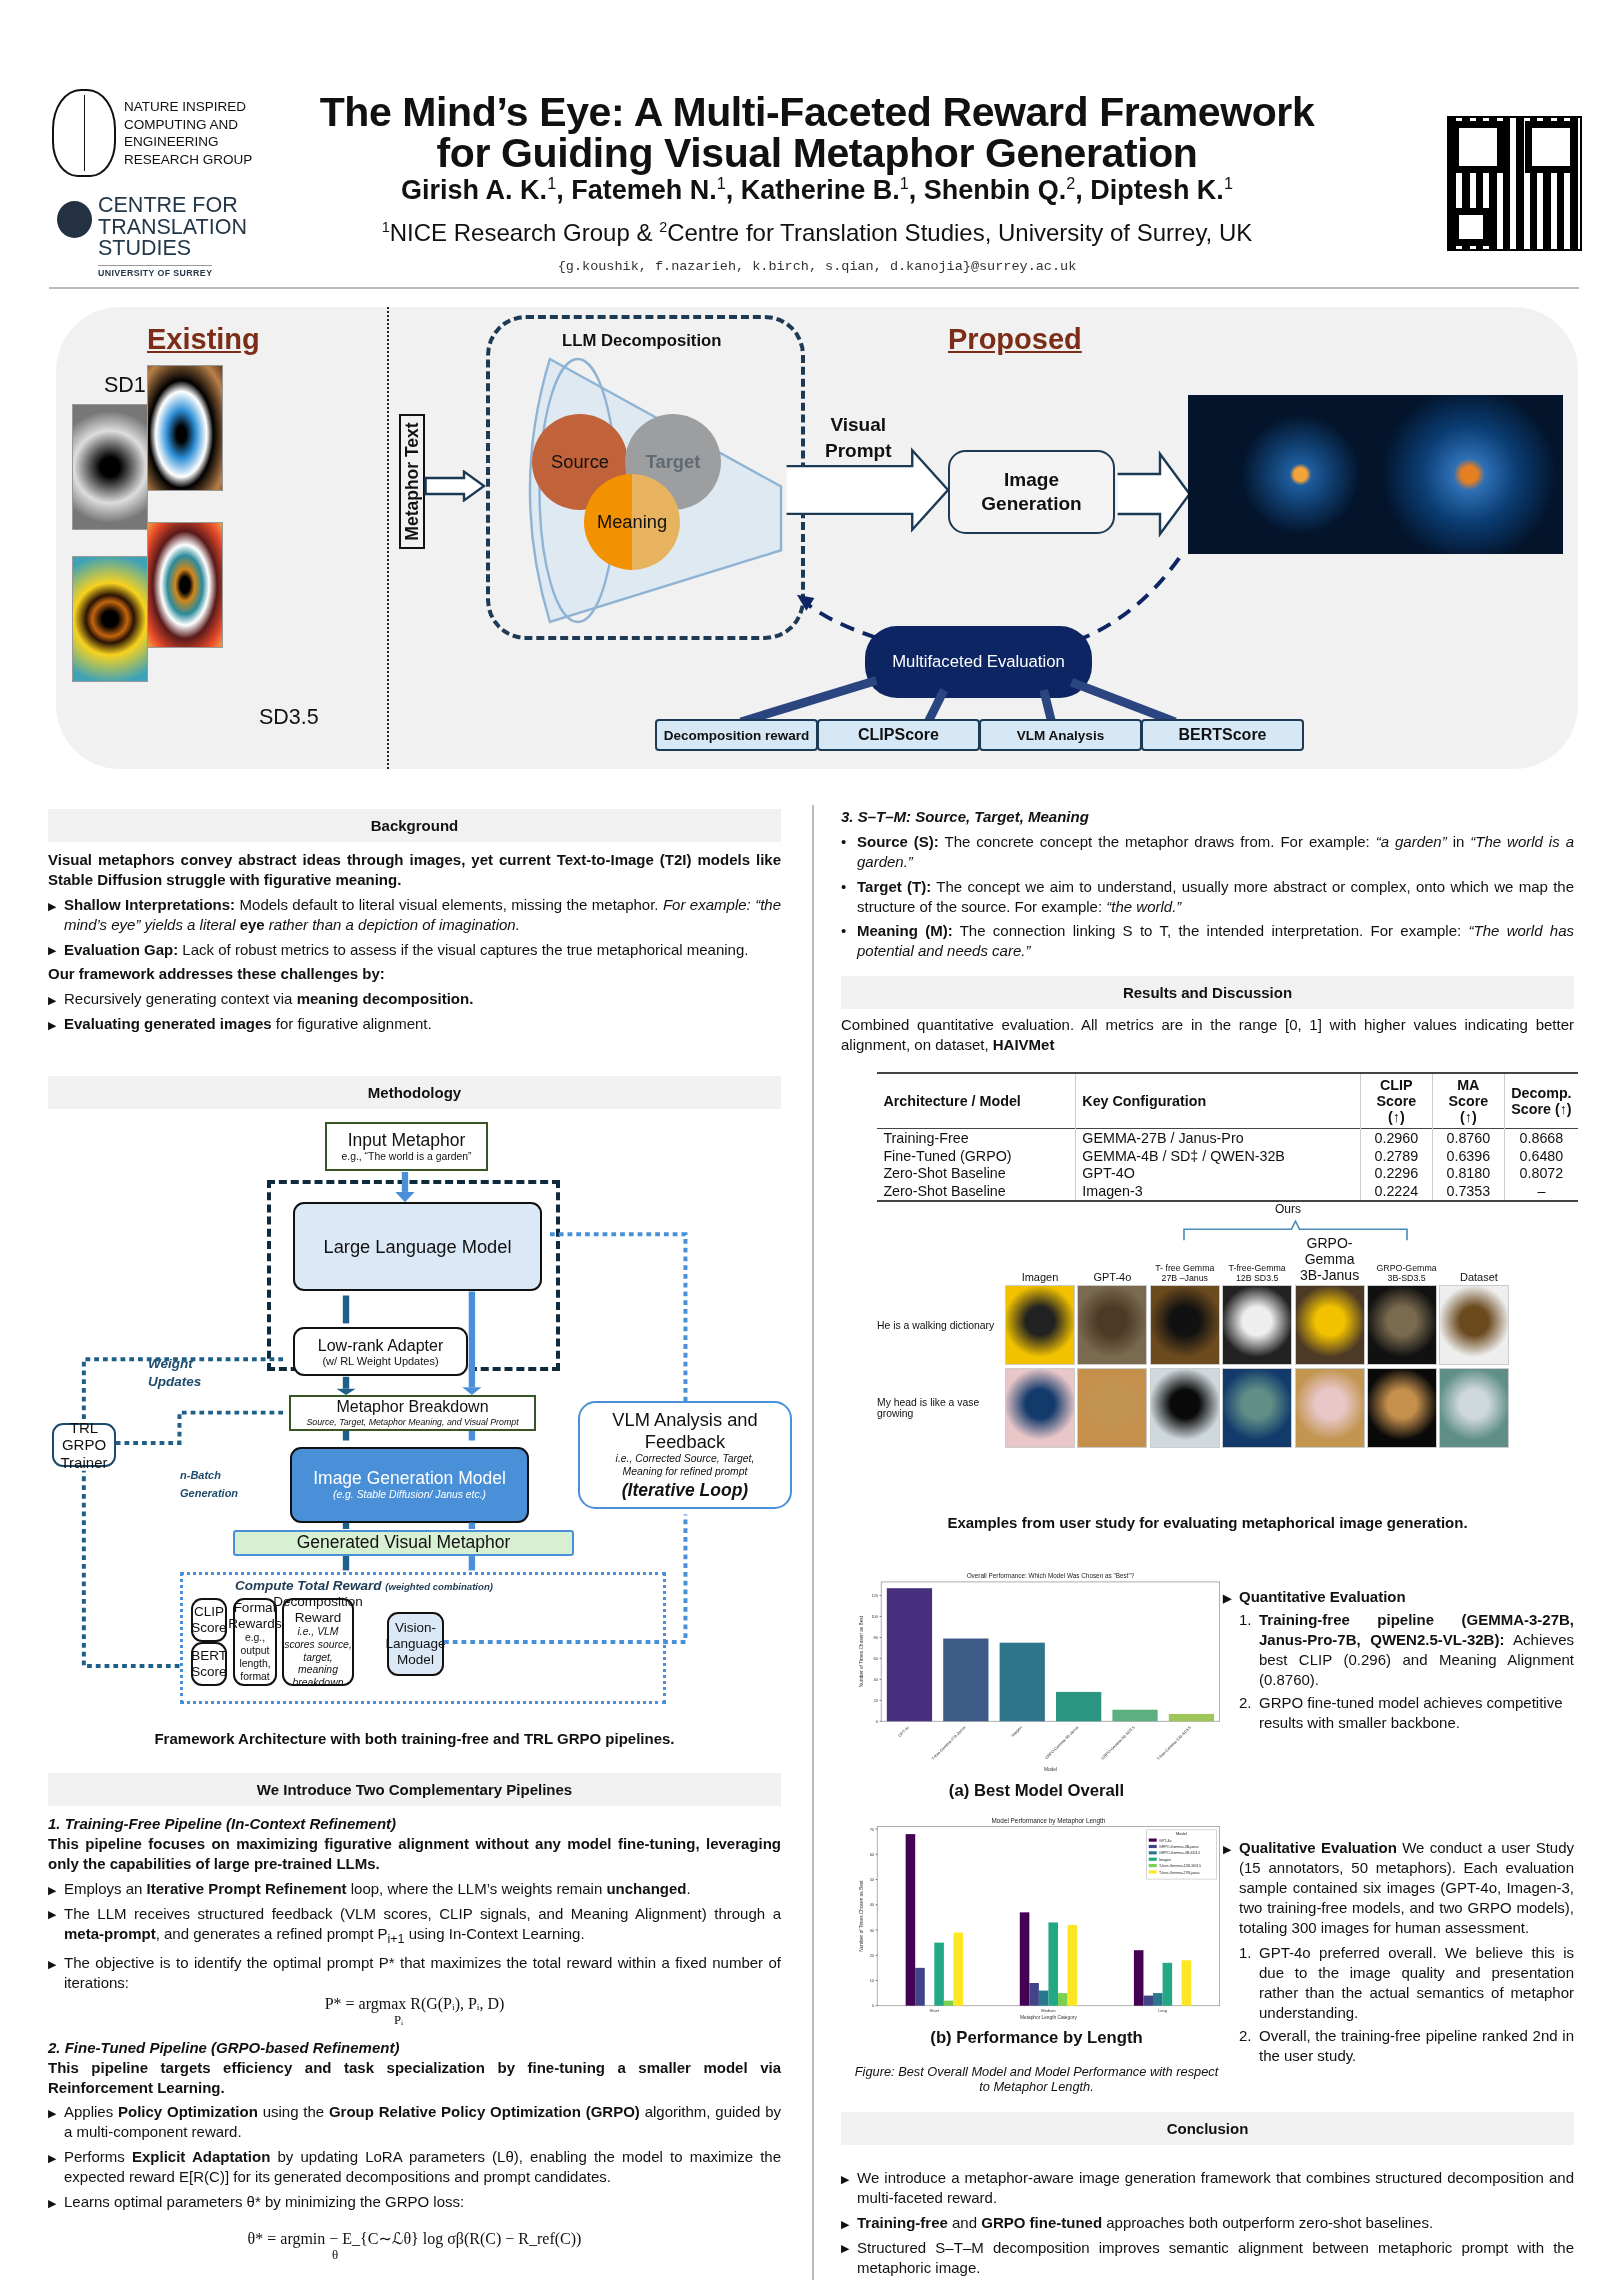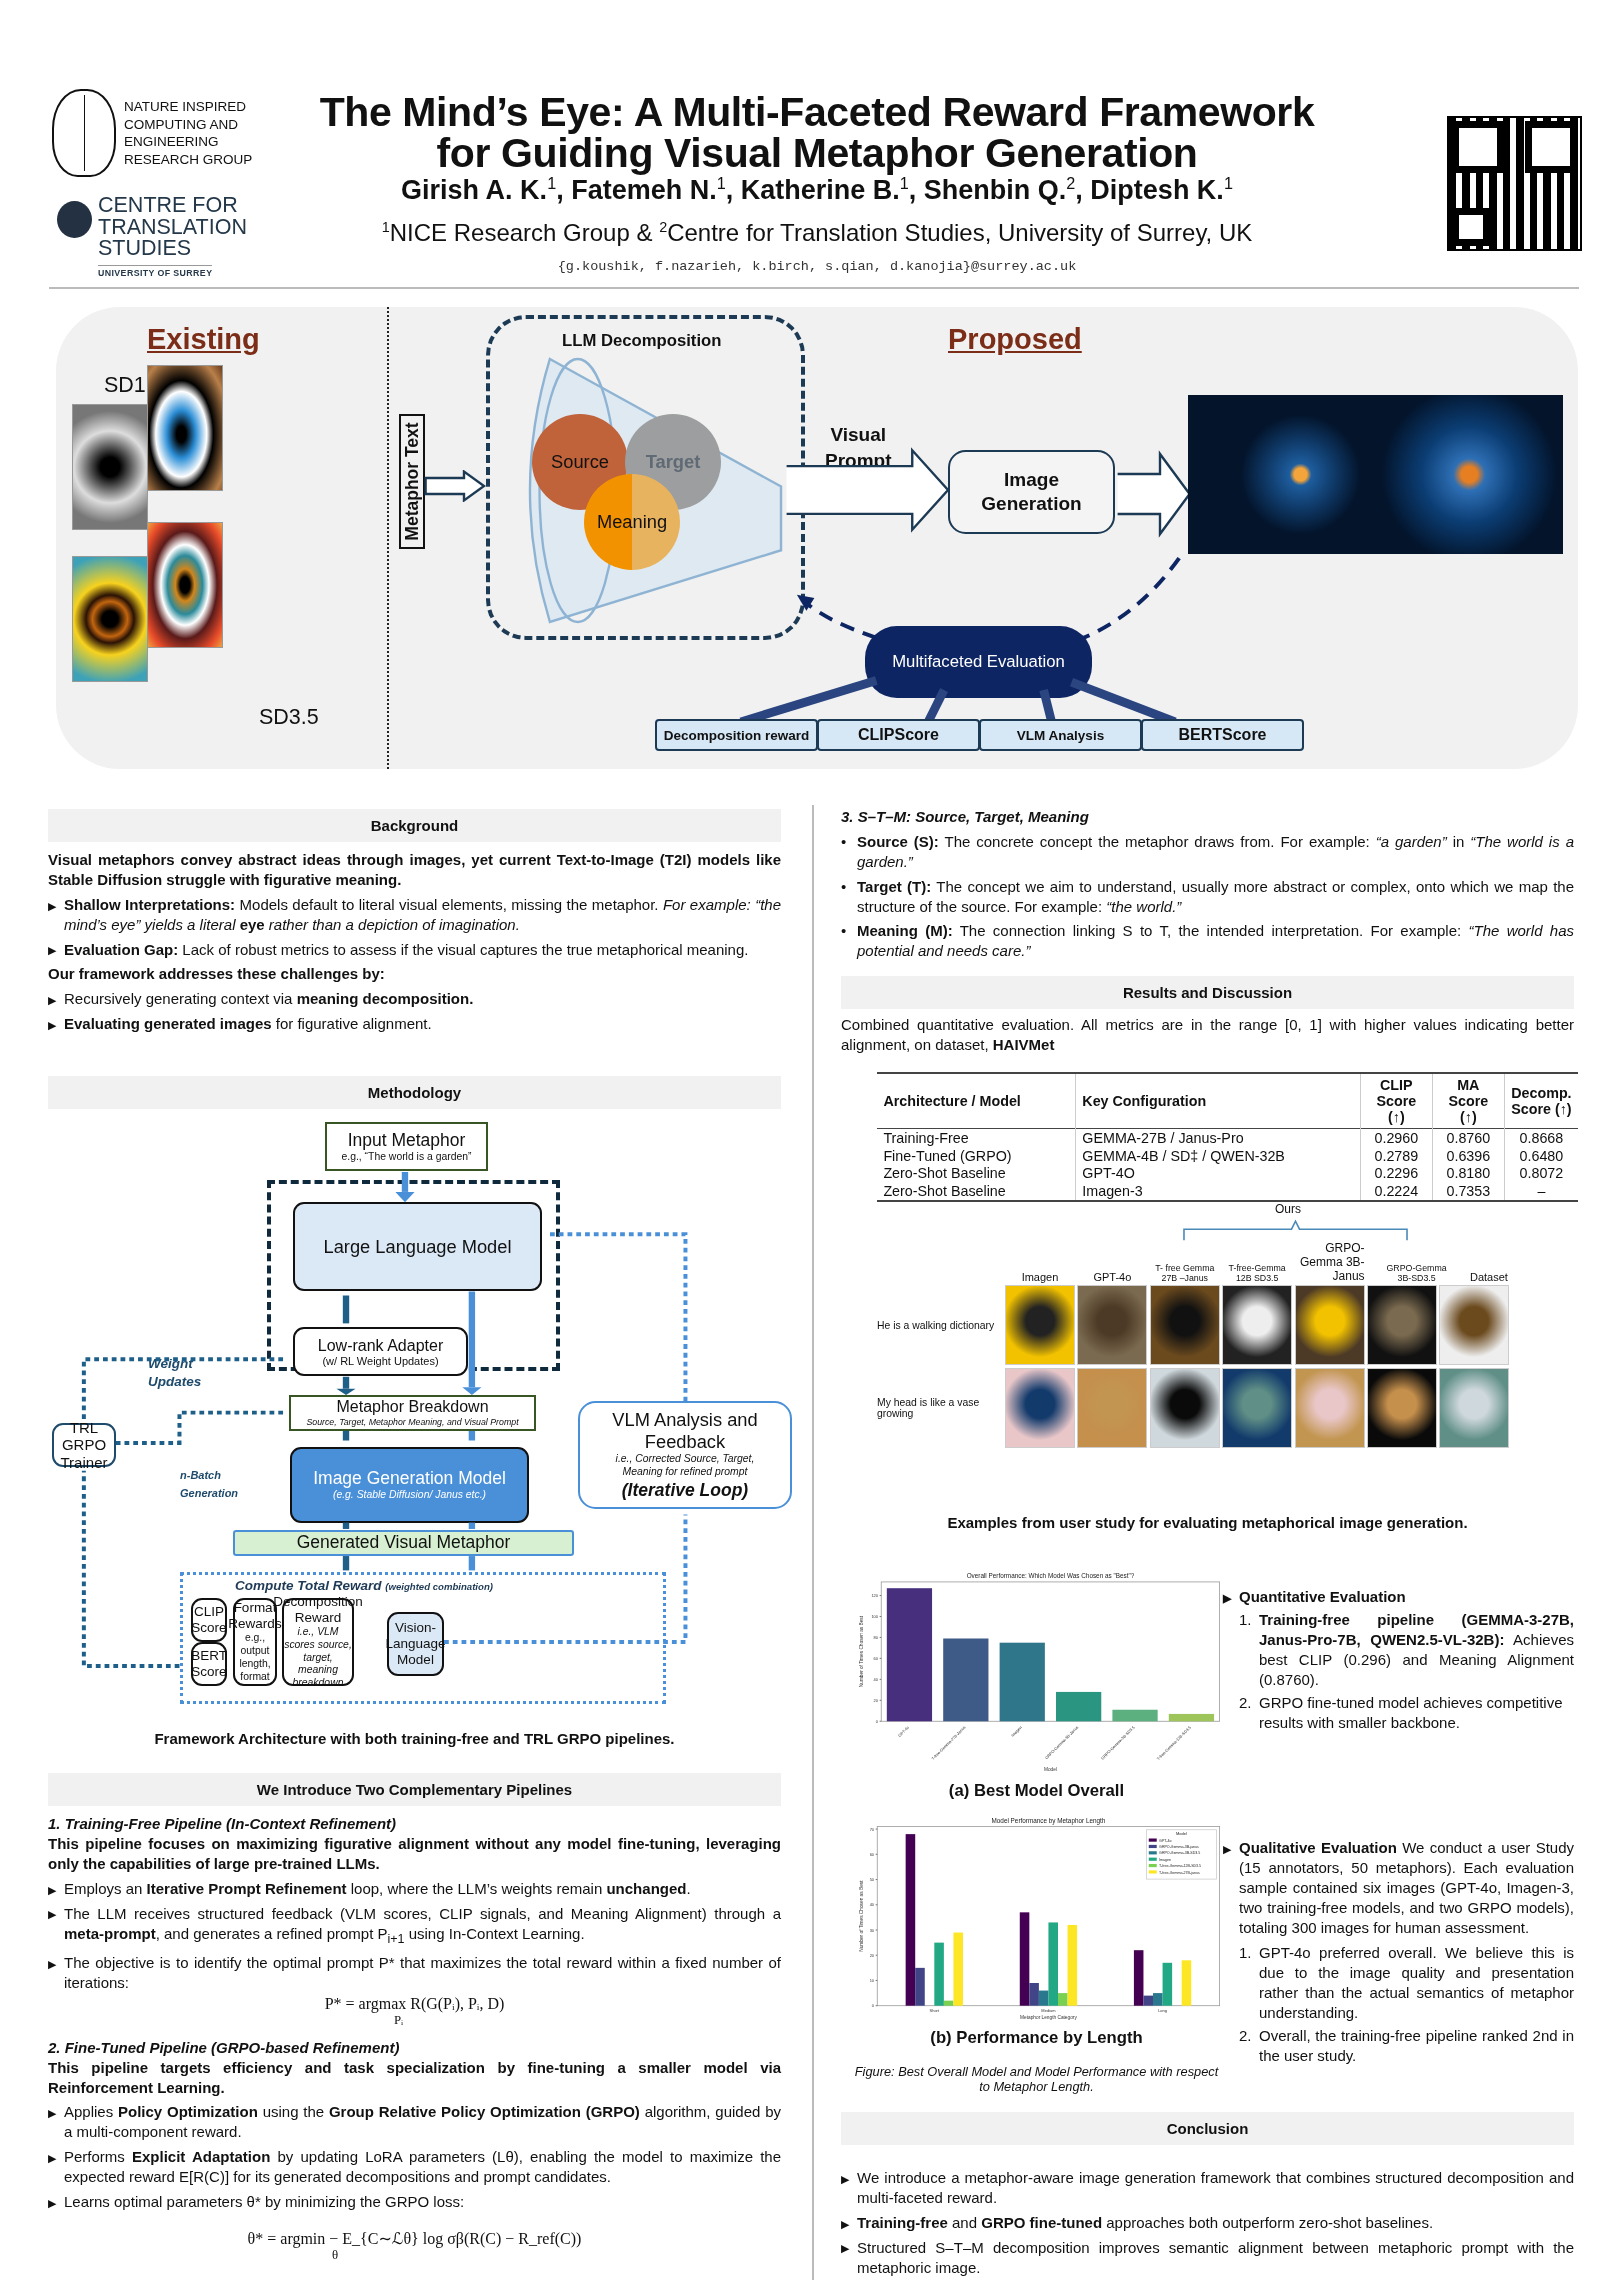--- a/index.html
+++ b/index.html
@@ -28,21 +28,21 @@
 .divider{left:387px;top:307px;width:0;height:462px;border-left:2.4px dotted #222}
 .exist{left:147px;top:323px;font-size:29px;font-weight:bold;color:#7b2d18;text-decoration:underline}
 .prop{left:948px;top:323px;font-size:29px;font-weight:bold;color:#7b2d18;text-decoration:underline}
 .sdl{font-size:21.5px;color:#111}
 .eye{border:0.8px solid #999}
 .decomp-box{left:486px;top:315px;width:319px;height:325px;border:4.8px dashed #1d3a55;border-radius:40px}
 .cone{left:518px;top:343px;width:271px;height:287px}
 .circle{border-radius:50%;display:flex;align-items:center;justify-content:center;font-size:18.3px}
 .mtext{left:399px;top:414px;width:25.5px;height:135px;border:2.4px solid #111;display:flex;align-items:center;justify-content:center}
 .mtext span{transform:rotate(-90deg);white-space:nowrap;font-weight:bold;font-size:17.5px}
-.vp{left:825px;top:422px;font-size:19px;font-weight:bold;text-align:center;line-height:25.5px}
+.vp{left:825px;top:412px;font-size:19px;font-weight:bold;text-align:center;line-height:25.5px}
 .imgen{left:948px;top:450px;width:167px;height:84px;border:2.4px solid #1d3a55;border-radius:17.5px;display:flex;align-items:center;justify-content:center;text-align:center;font-weight:bold;font-size:19px;line-height:24px;background:#f4f4f4}
 .galaxy{left:1188px;top:395px;width:375px;height:159px;background:radial-gradient(circle at 30% 50%,#f39c12 0 6.4px,#1b4f8a 11px,#0d2c4f 32px,#000 60px),radial-gradient(circle at 75% 50%,#e67e22 0 8px,#2e6fb5 16px,#0b3d73 48px,#03142b 88px);background-blend-mode:screen}
 .mfe{left:865px;top:626px;width:227px;height:72px;background:#0d2563;color:#fff;border-radius:32px;display:flex;align-items:center;justify-content:center;font-size:16.7px}
 .metric{top:719px;height:32px;background:#d6e7f5;border:2.4px solid #1d3a55;border-radius:4px;display:flex;align-items:center;justify-content:center;font-weight:bold;font-size:13.5px}
 
 .sechead{height:33px;background:#f1f1f1;display:flex;align-items:center;justify-content:center;font-weight:bold;font-size:15px}
 .col1{left:48px;width:733px}
 .col2{left:841px;width:733px}
 .p{font-size:15px;line-height:20px;text-align:justify}
 .bl{padding-left:16px;position:relative;margin-top:4.8px}
@@ -359,21 +359,21 @@
 <div class="abs" style="left:1275px;top:1202px;font-size:12px">Ours</div>
 <svg class="abs" style="left:1180px;top:1218px" width="231" height="24" viewBox="0 0 290 30">
     <path d="M5 28 V14 H140 L145 4 L150 14 H285 V28" fill="none" stroke="#4a8ab8" stroke-width="2"></path>
   </svg>
 <div class="abs" id="ex-grid" style="left:877px;top:1243px;width:701px">
     <div style="display:flex;margin-left:128px;height:40px;align-items:flex-end">
       <div style="width:70px;margin-right:2.4px;text-align:center;font-size:11px">Imagen</div>
       <div style="width:70px;margin-right:2.4px;text-align:center;font-size:11px">GPT-4o</div>
       <div style="width:70px;margin-right:2.4px;text-align:center;font-size:8.8px">T- free Gemma 27B –Janus</div>
       <div style="width:70px;margin-right:2.4px;text-align:center;font-size:8.8px">T-free-Gemma 12B SD3.5</div>
-      <div style="width:70px;margin-right:17px;text-align:right;font-size:12px">GRPO-Gemma 3B-Janus</div>
+      <div style="width:70px;margin-right:7px;text-align:center;font-size:14px">GRPO-Gemma 3B-Janus</div>
       <div style="width:70px;margin-right:2.4px;text-align:center;font-size:8.8px">GRPO-Gemma 3B-SD3.5</div>
       <div style="width:70px;margin-right:2.4px;text-align:center;font-size:11px">Dataset</div>
     </div>
     <div style="display:flex;align-items:center;margin-top:2.4px">
       <div style="width:128px;font-size:10.4px">He is a walking dictionary</div>
       <div class="grid-img" style="margin-right:2.4px;background:radial-gradient(circle at 50% 45%,#222 0 14.3px,#f2c200 36px)"></div>
       <div class="grid-img" style="margin-right:2.4px;background:radial-gradient(circle at 50% 45%,#4d3a26 0 14.3px,#7a6a4f 36px)"></div>
       <div class="grid-img" style="margin-right:2.4px;background:radial-gradient(circle at 50% 45%,#111 0 14.3px,#6b4a1e 36px)"></div>
       <div class="grid-img" style="margin-right:2.4px;background:radial-gradient(circle at 50% 45%,#eee 0 14.3px,#222 36px)"></div>
       <div class="grid-img" style="margin-right:2.4px;background:radial-gradient(circle at 50% 45%,#f2c200 0 14.3px,#4d3a26 36px)"></div>

